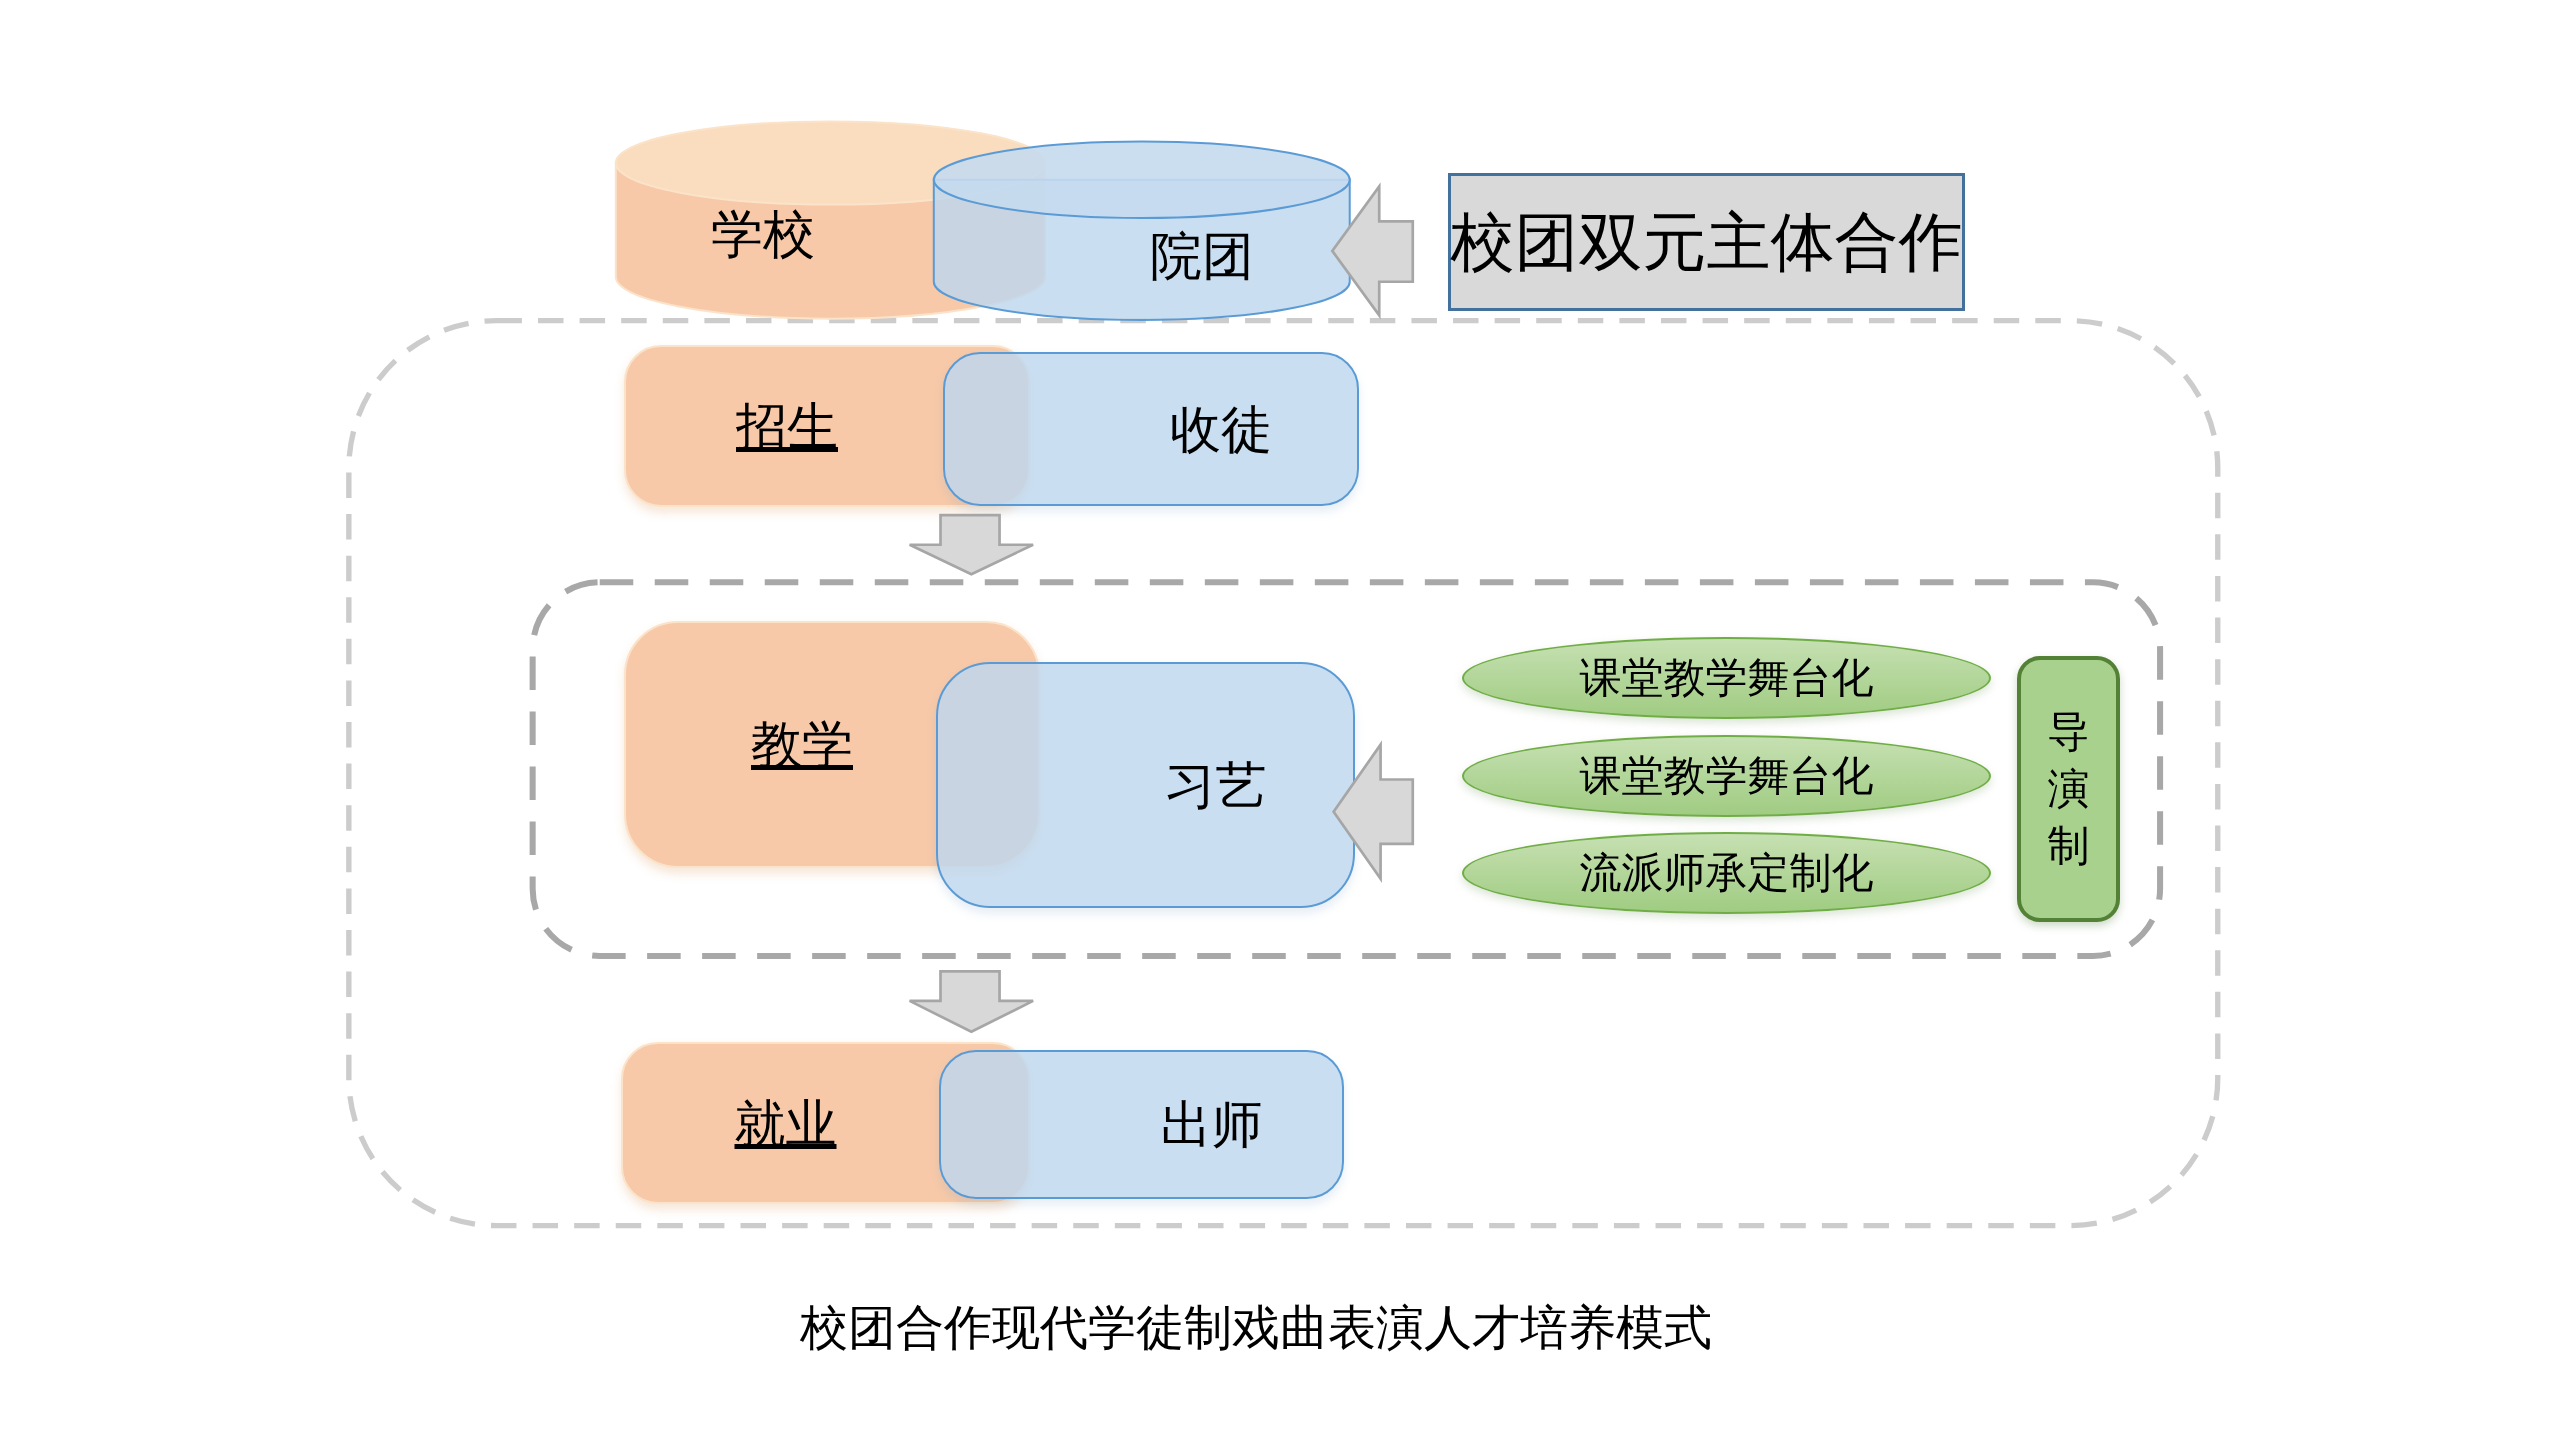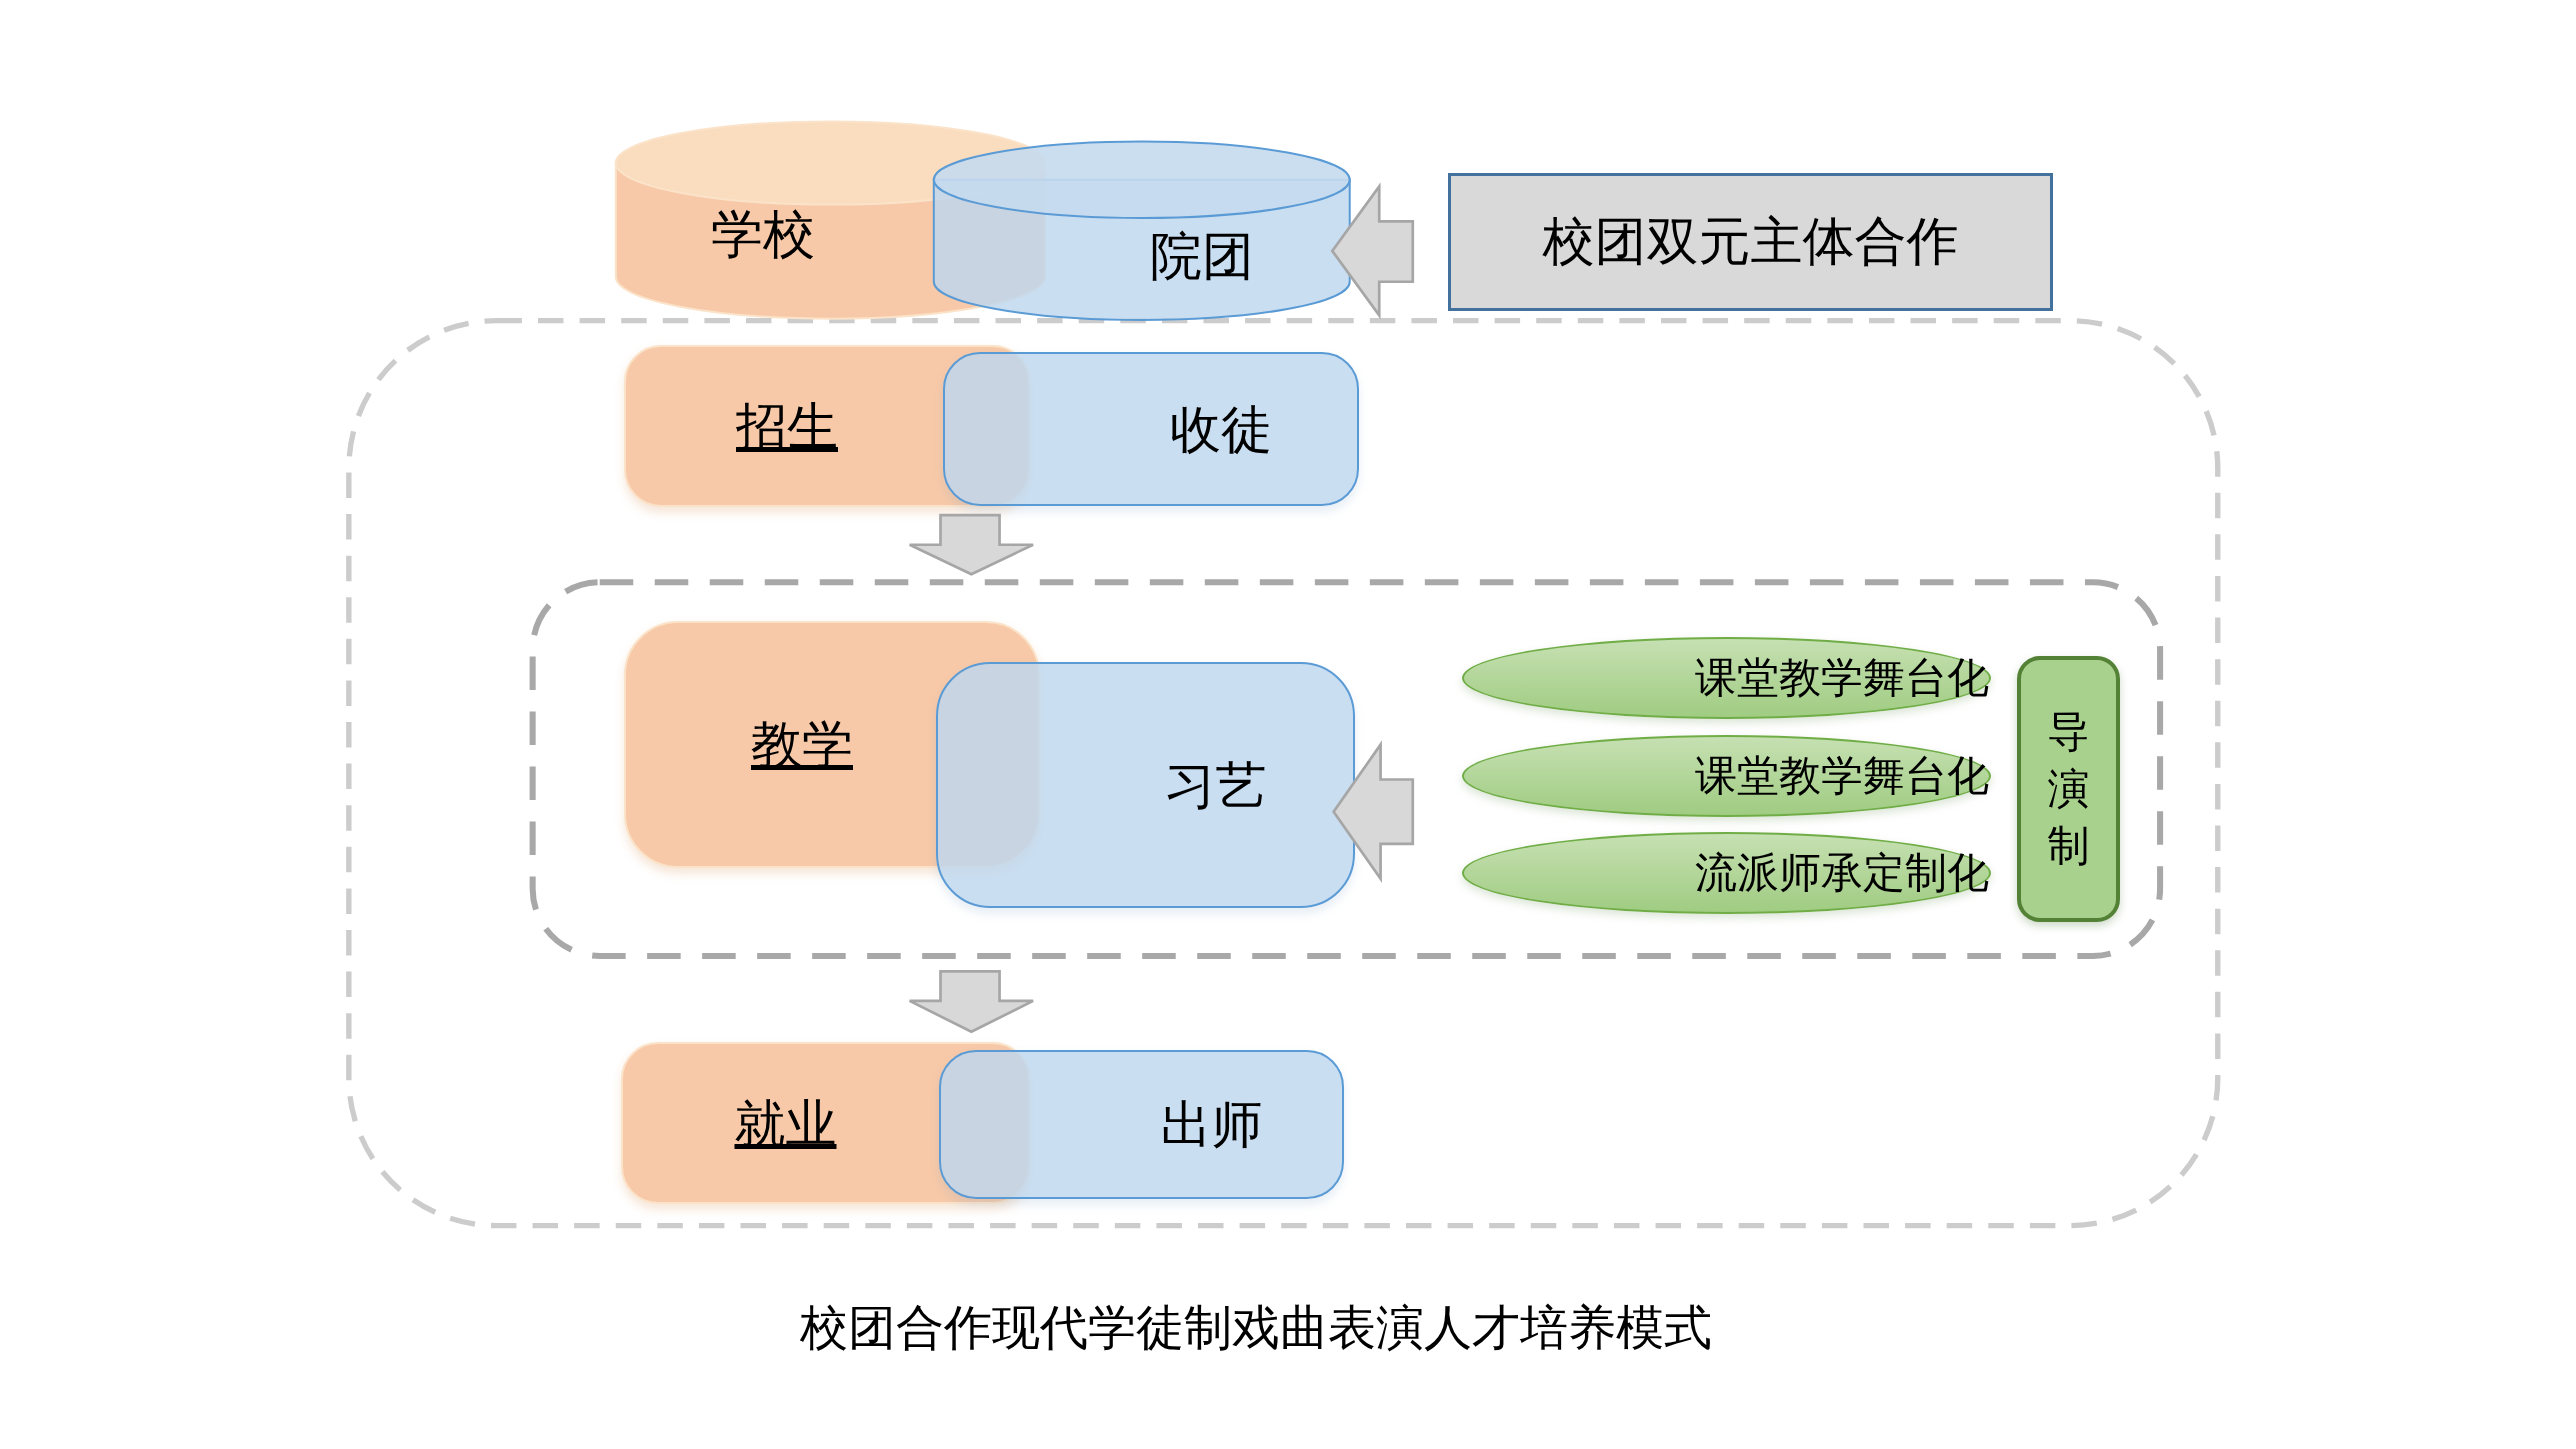--- a/index.html
+++ b/index.html
@@ -51,31 +51,31 @@
     background:var(--blue-fill);
     border:2px solid var(--blue-border);
     box-shadow:0 5.4px 9.4px rgba(120,160,200,0.18);
     z-index:12;
     padding-left:32px;
   }
   .stage .shiftL{transform:translateX(-40px);}
   .stage .shiftL45{transform:translateX(-30px);}
   .stage .shiftR{transform:translateX(54px);}
   .callout{
-    position:absolute;left:1448px;top:173px;width:605px;height:138px;
+    position:absolute;left:1448px;top:173px;width:517px;height:138px;
     background:var(--gray-fill);border:3.4px solid var(--callout-border);
     display:flex;align-items:center;justify-content:center;
-    font-size:52px;z-index:10;box-sizing:border-box;white-space:nowrap;
+    font-size:64px;z-index:10;box-sizing:border-box;white-space:nowrap;
   }
   .method-oval{
     position:absolute;left:1462px;width:529px;height:82px;
     border-radius:50% / 50%;
     background:linear-gradient(180deg,var(--green-oval-top) 0%,var(--green-oval-bottom) 100%);
     border:2.7px solid var(--green-border);
-    display:flex;align-items:center;justify-content:flex-end;
+    display:flex;align-items:center;justify-content:center;
     font-size:42px;z-index:10;box-sizing:border-box;white-space:nowrap;
     box-shadow:0 4px 8px rgba(110,150,90,0.25);
   }
   .director{
     position:absolute;left:2017px;top:656px;width:103px;height:266px;
     background:var(--director-fill);border:4px solid var(--director-border);
     border-radius:23px;display:flex;flex-direction:column;align-items:center;
     justify-content:center;gap:14.8px;font-size:42px;line-height:1;z-index:10;
     box-sizing:border-box;box-shadow:0 4px 8px rgba(90,130,70,0.3);
   }

